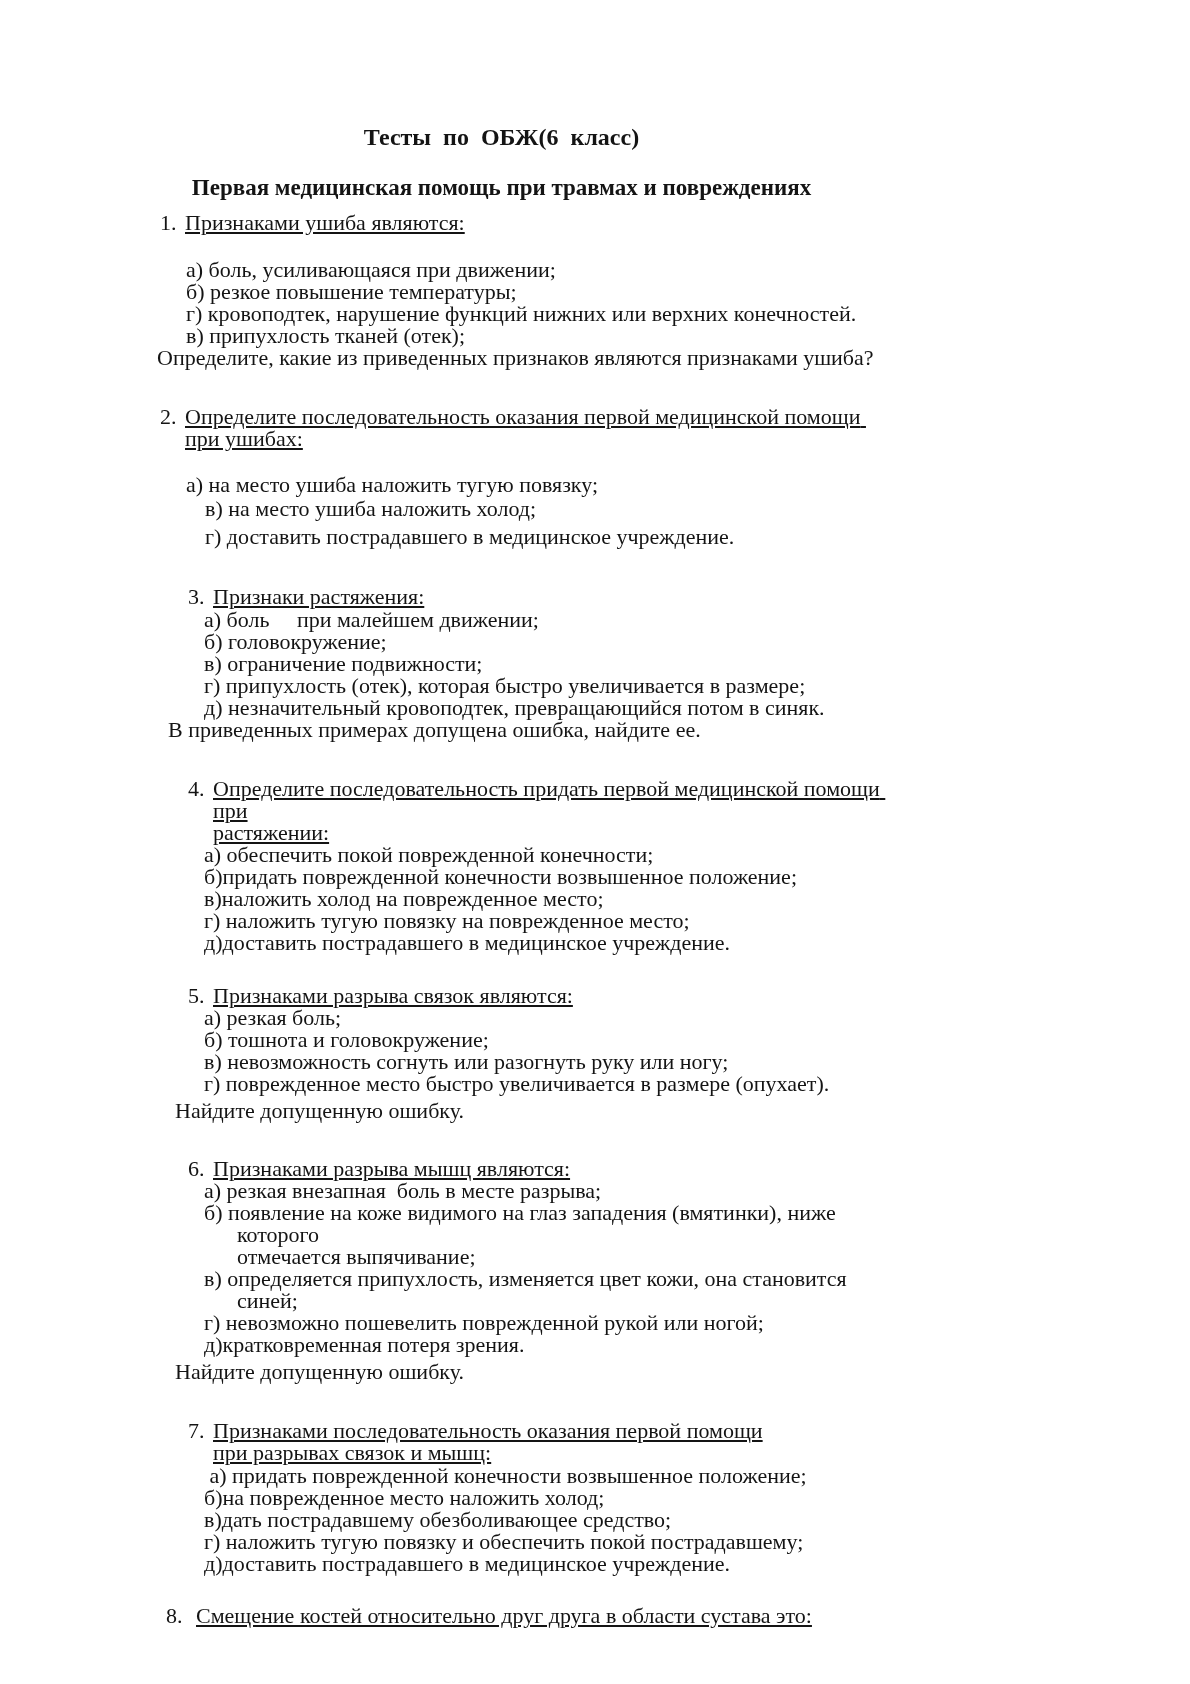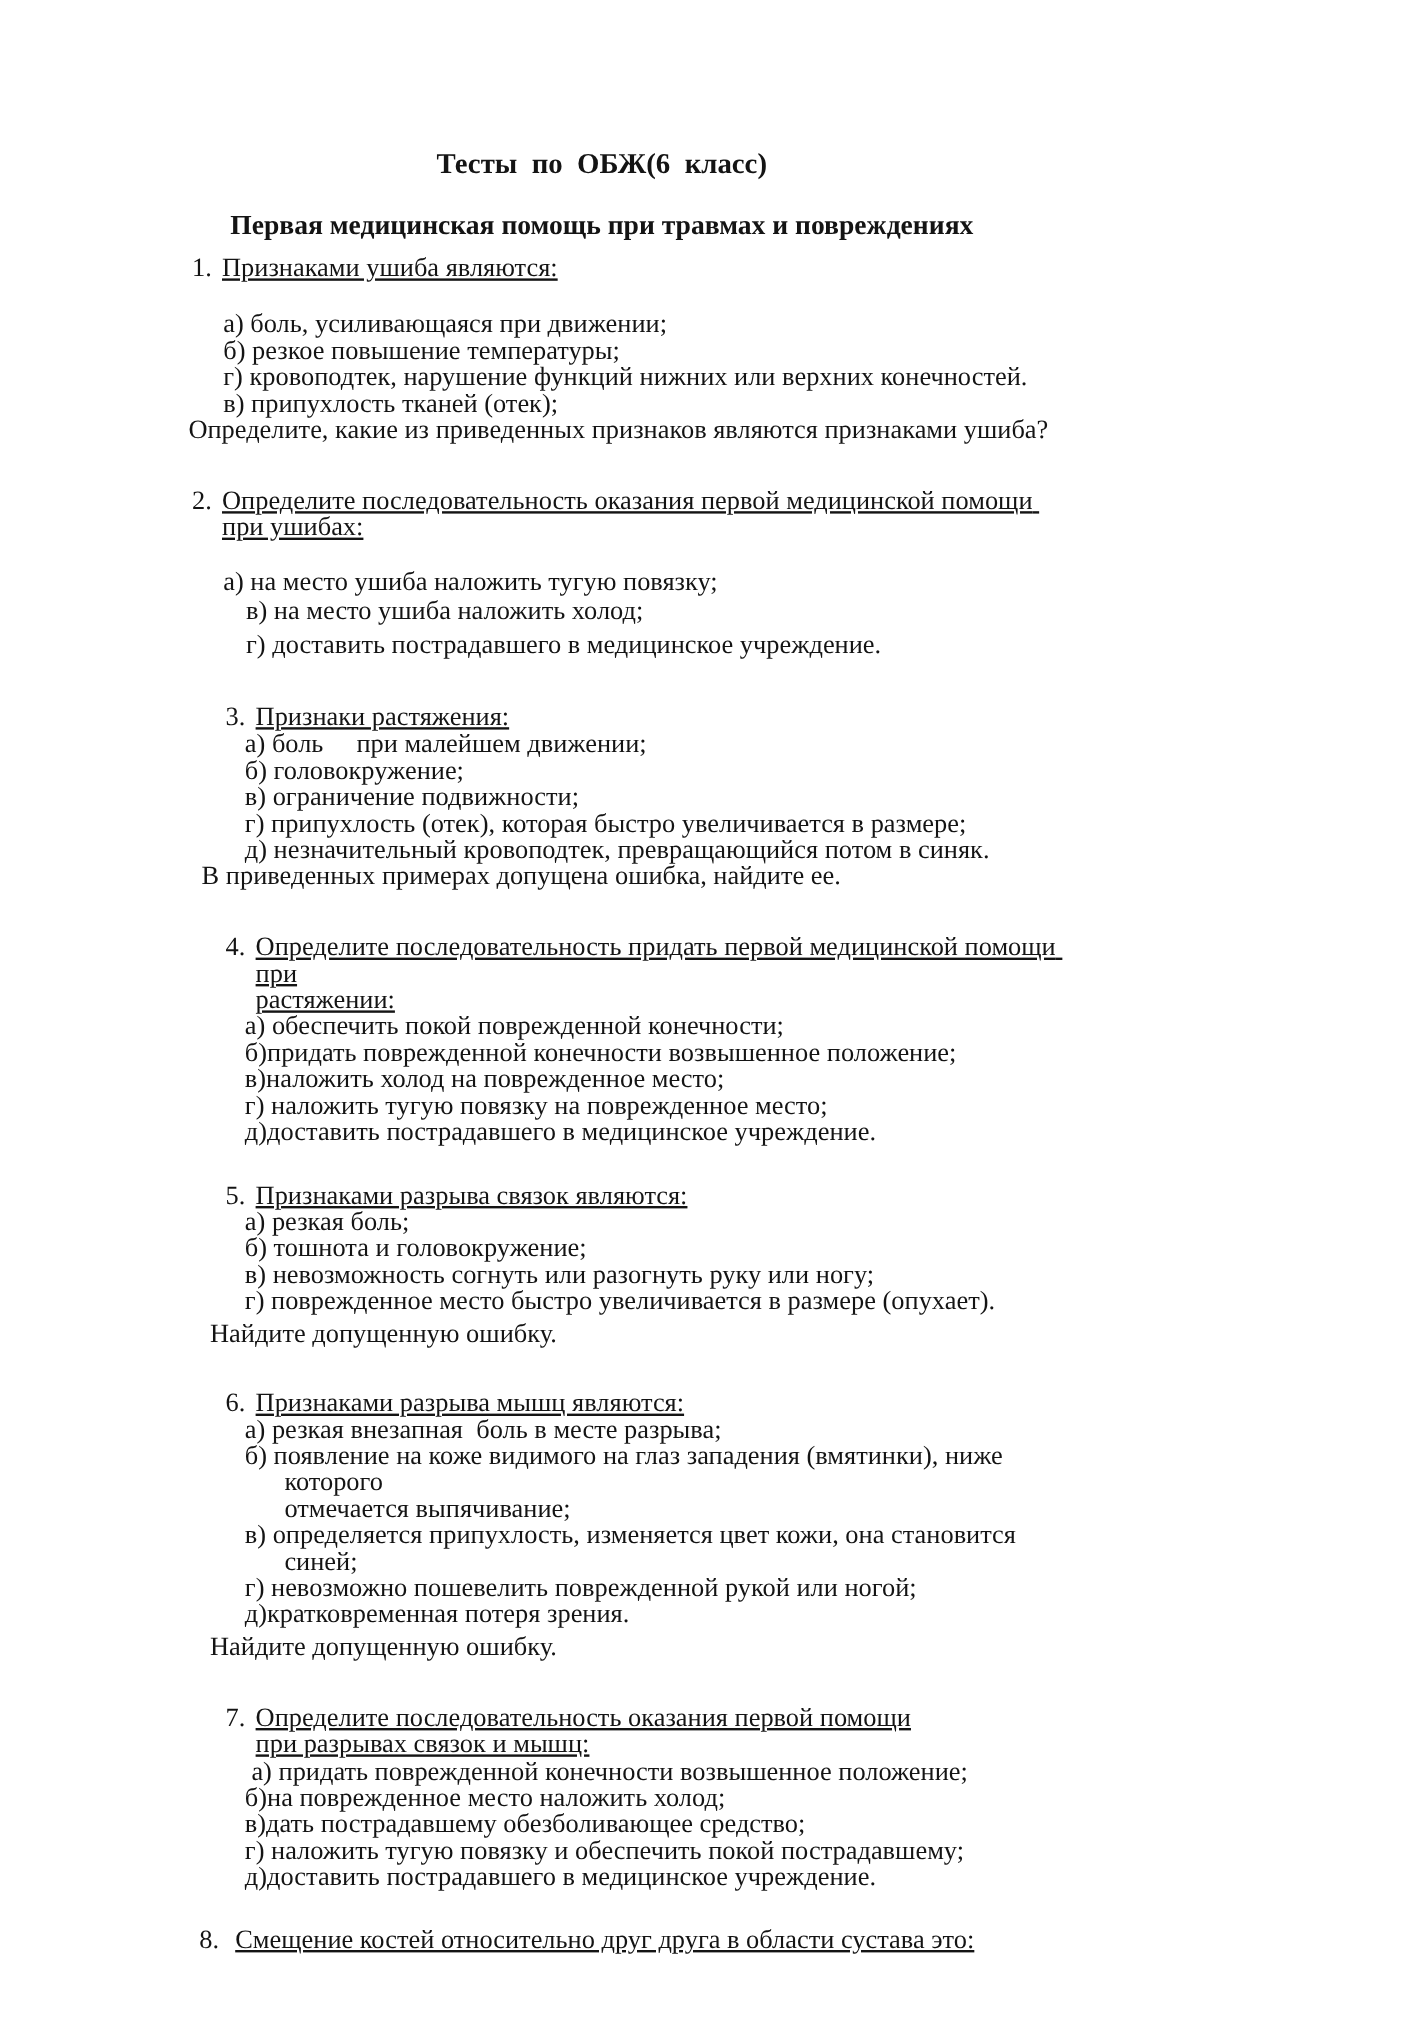--- a/index.html
+++ b/index.html
@@ -147,21 +147,21 @@
       <div class="opt">в) определяется припухлость, изменяется цвет кожи, она становится синей;</div>
       <div class="opt">г) невозможно пошевелить поврежденной рукой или ногой;</div>
       <div class="opt">д)кратковременная потеря зрения.</div>
     </div>
     <div class="note">Найдите допущенную ошибку.</div>
   </div>
 
   <div class="q q-7">
     <div class="q-header">
       <span class="q-num">7.</span>
-      <span class="q-text">Определите последовательность оказания первой помощи
+      <span class="q-text">Признаками последовательность оказания первой помощи
 при разрывах связок и мышц:</span>
     </div>
     <div class="opts">
       <div class="opt"> а) придать поврежденной конечности возвышенное положение;</div>
       <div class="opt">б)на поврежденное место наложить холод;</div>
       <div class="opt">в)дать пострадавшему обезболивающее средство;</div>
       <div class="opt">г) наложить тугую повязку и обеспечить покой пострадавшему;</div>
       <div class="opt">д)доставить пострадавшего в медицинское учреждение.</div>
     </div>
   </div>

